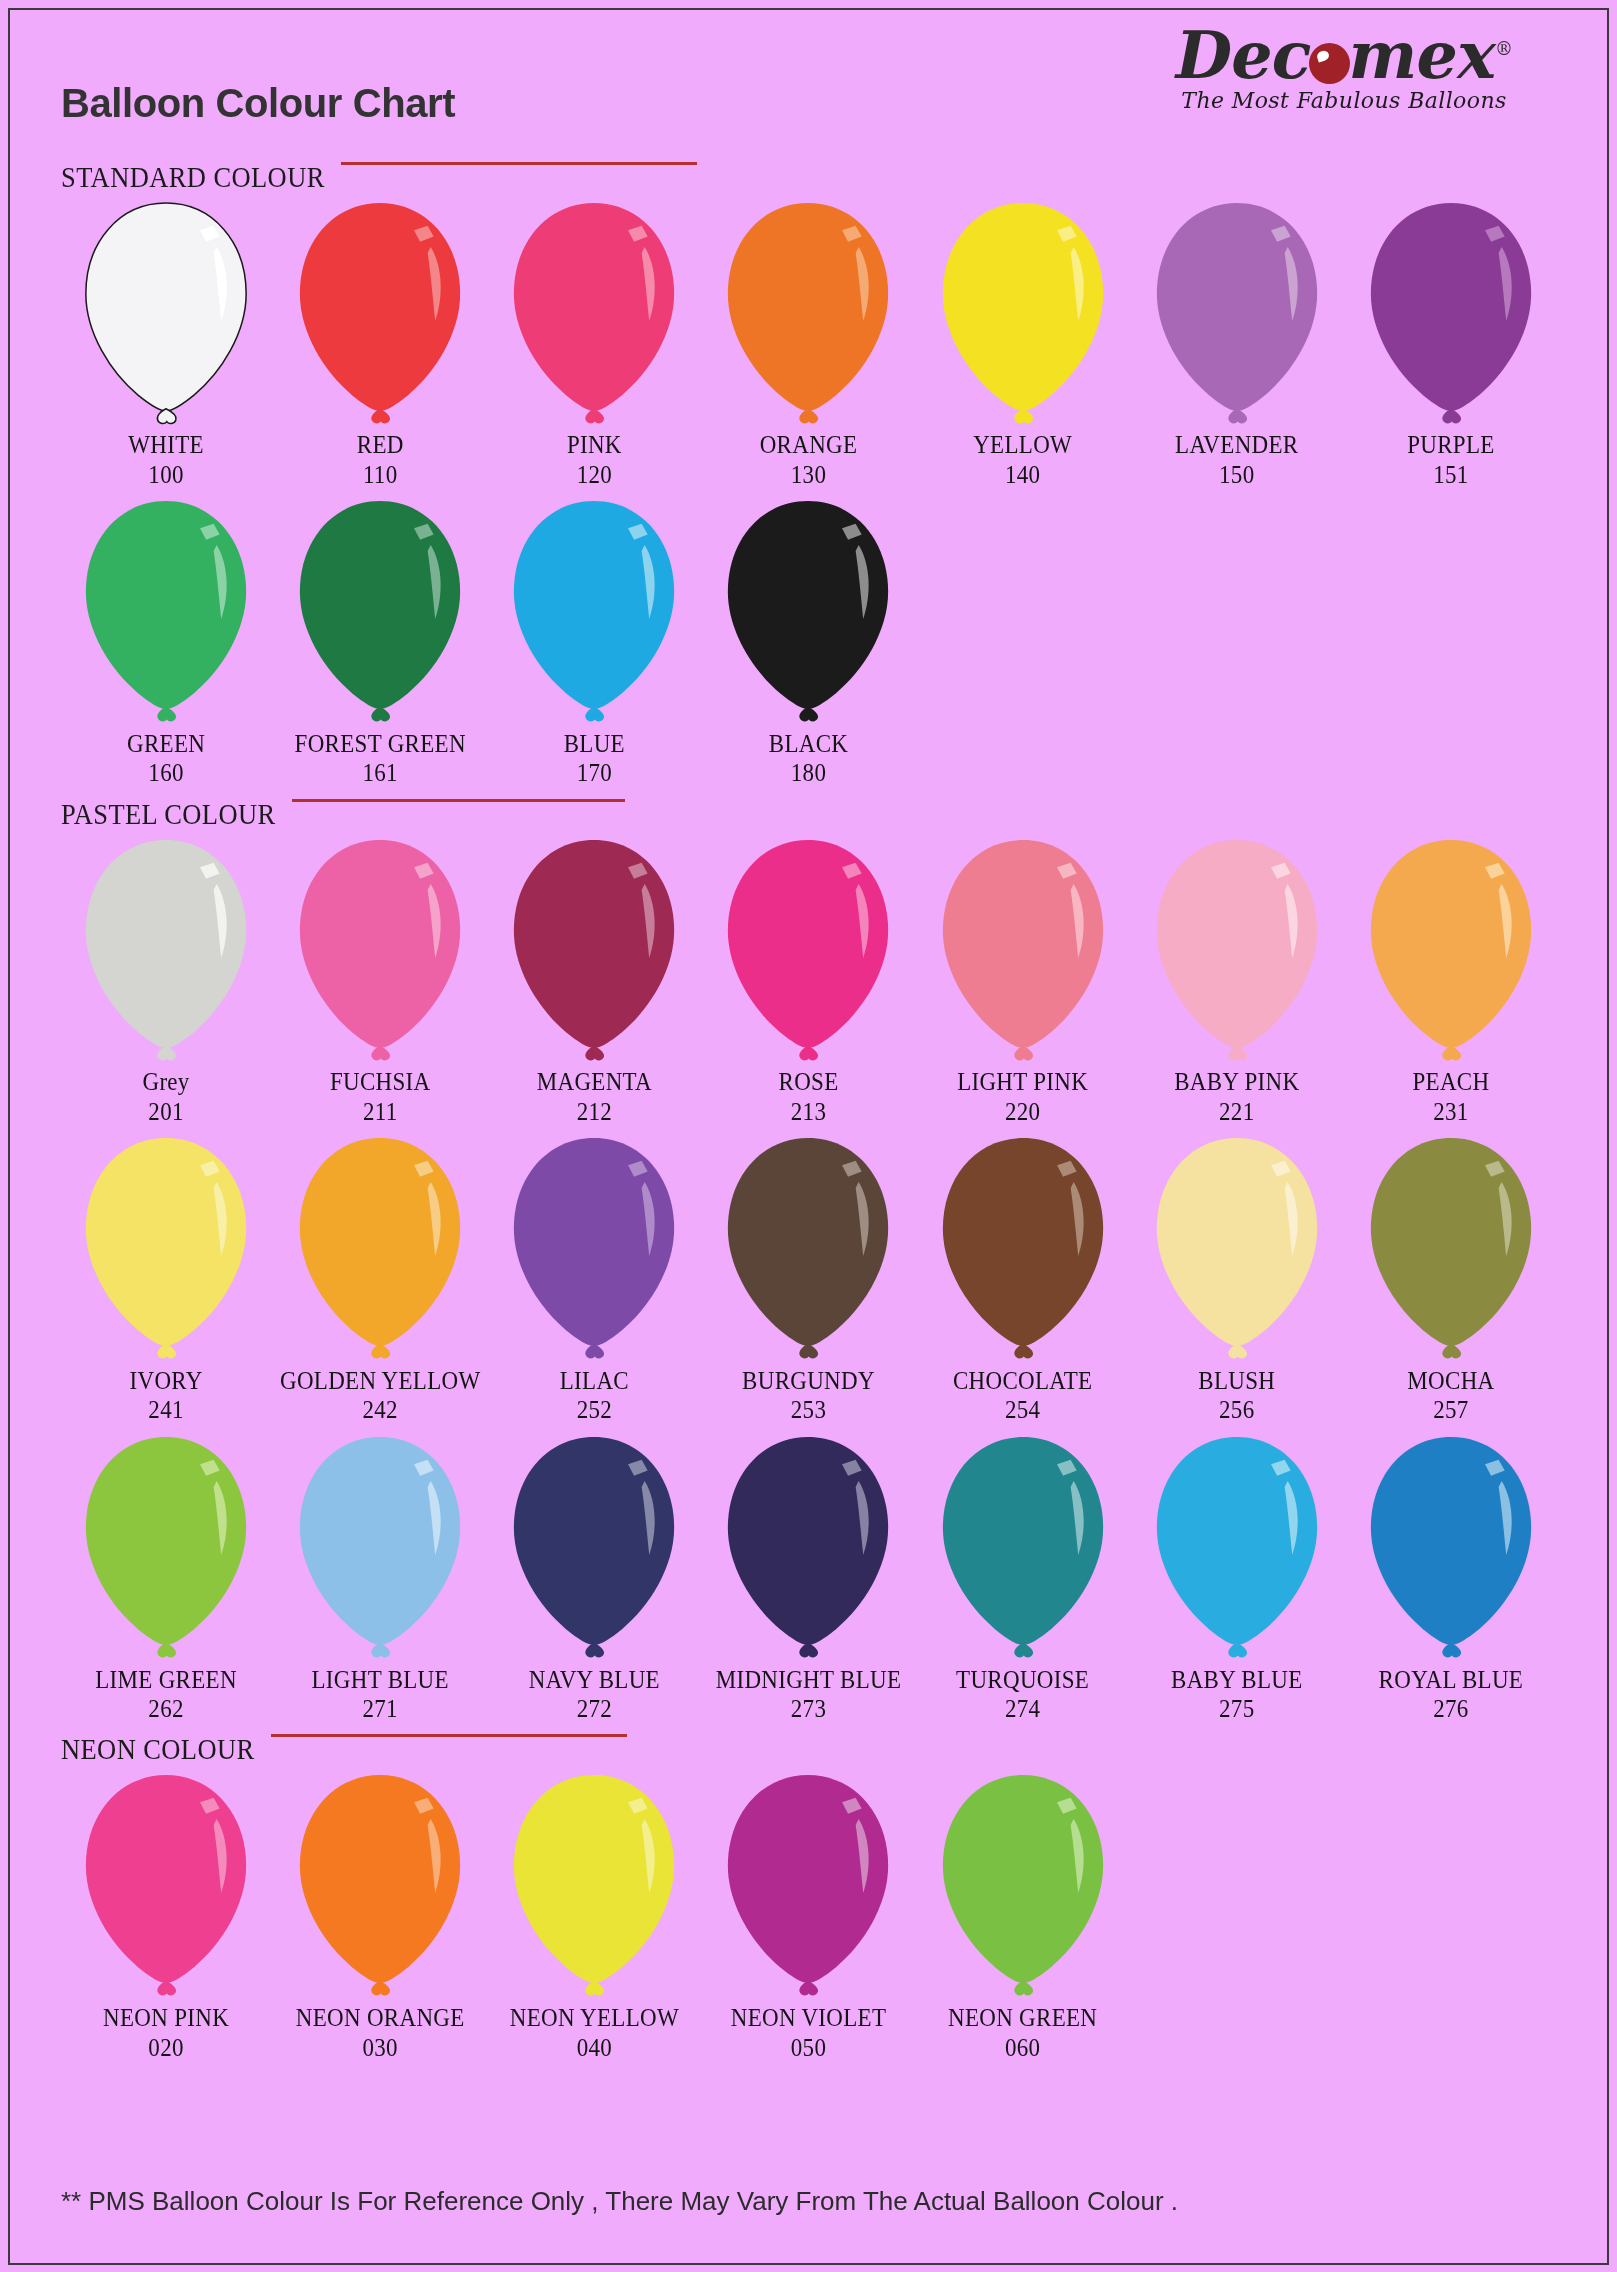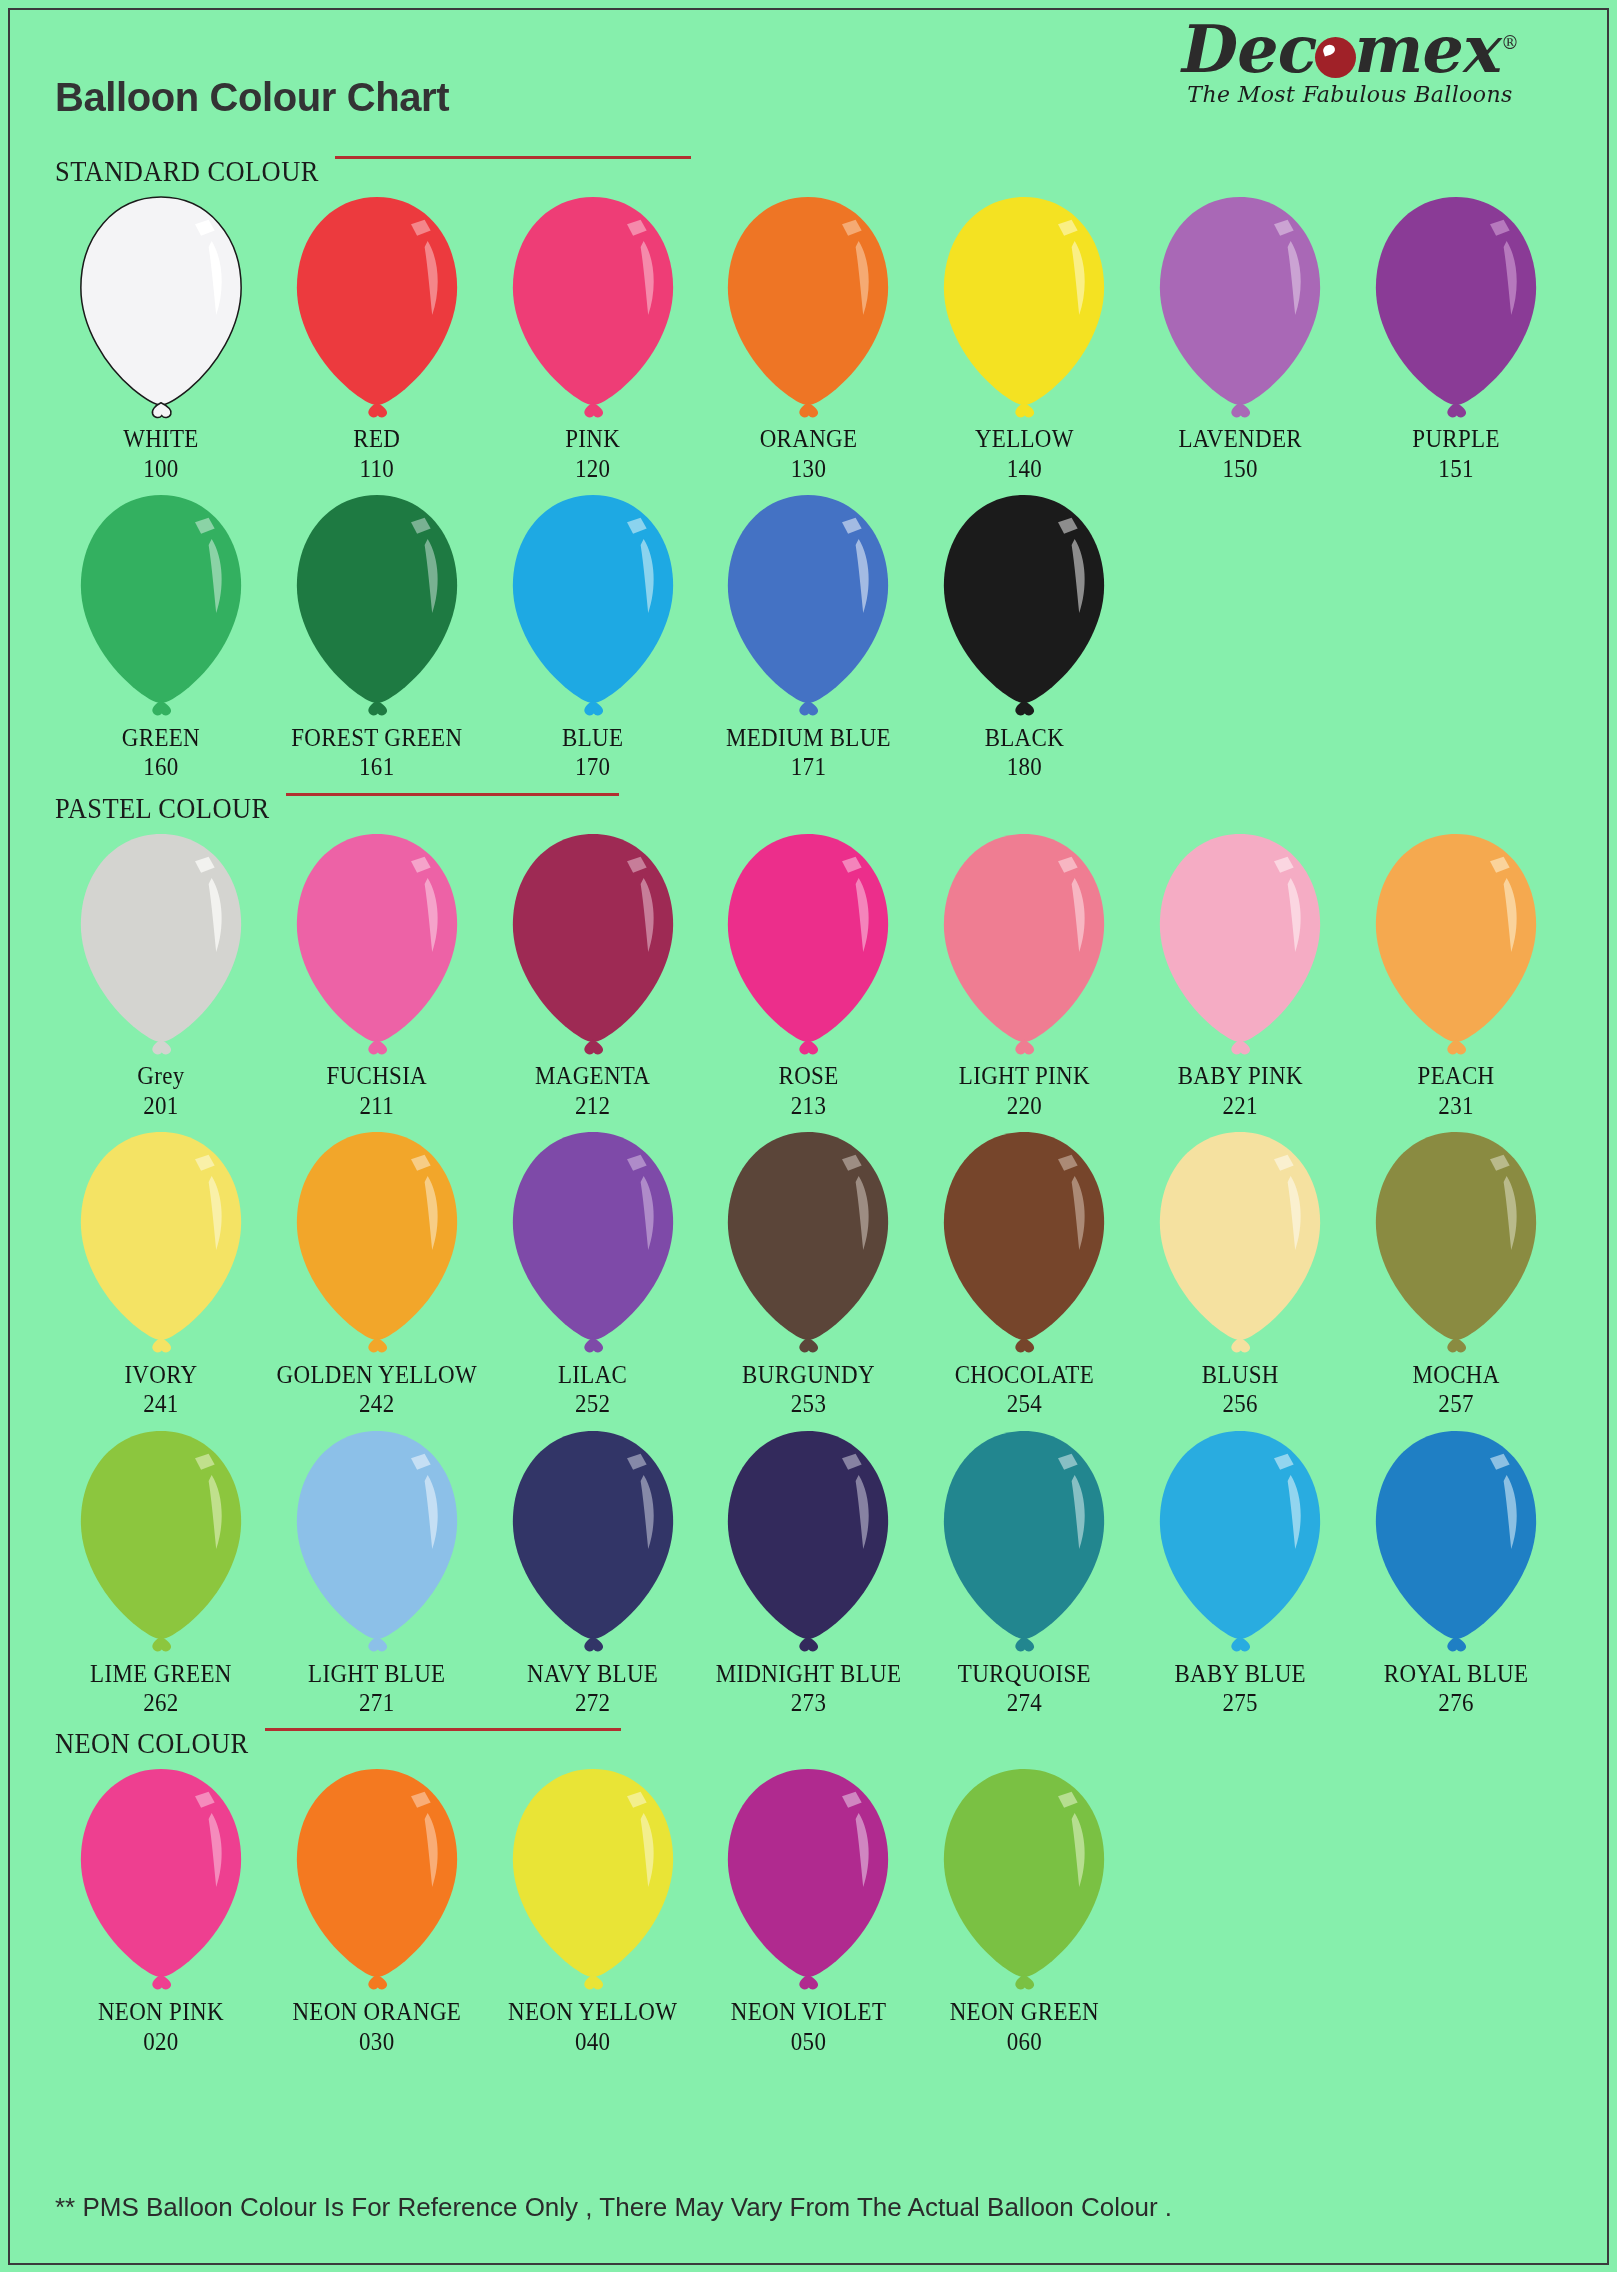--- a/index.html
+++ b/index.html
@@ -1,20 +1,20 @@
 <!DOCTYPE html>
 <html style="font-size:12px"><head>
 <meta charset="utf-8">
 <style>
   html,body{margin:0;padding:0;background:#ffffff;}
   body{width:1617px;height:2273px;font-family:"Liberation Serif",serif;}
 
   .page{
     position:relative;width:1617px;height:2273px;box-sizing:border-box;
-    background:#86efac;padding:2px;
+    background:#f0abfc;padding:8px;
   }
   .frame{
     position:absolute;inset:8.3px;border:2.3px solid #3a3a3c;box-sizing:border-box;
   }
   .inner{
     position:relative;width:100%;height:100%;box-sizing:border-box;
     padding:0 53px;
   }
 
   
@@ -345,42 +345,20 @@
           </div>
           <div class="cell">
             <div class="balloon-wrap">
   <svg class="balloon-svg" viewBox="0 0 246 300">
     <path d="M123 4
              C 185 4 229 56 229 124
              C 229 176 196 228 160 258
              C 144 271 131 279 123 279
              C 115 279 102 271 86 258
              C 50 228 17 176 17 124
-             C 17 56 61 4 123 4 Z" fill="#4472c4" stroke="none" stroke-width="0"></path>
-    <path d="M123 276
-             c -8 4 -13 10 -11 15 c 2 5 9 6 12 2
-             c 3 4 10 3 12 -2 c 2 -5 -5 -11 -13 -15 z" fill="#4472c4" stroke="none" stroke-width="0"></path>
-    <polygon points="168,40 186,34 194,48 176,55" fill="#a3bbe3"></polygon>
-    <path d="M190 62 C 206 88 207 128 196 160 C 193 130 190 96 186 70 Z" fill="#a3bbe3"></path>
-  </svg>
-            </div>
-            <div class="labels">
-              <span class="cname">MEDIUM BLUE</span>
-              <span class="ccode">171</span>
-            </div>
-          </div>
-          <div class="cell">
-            <div class="balloon-wrap">
-  <svg class="balloon-svg" viewBox="0 0 246 300">
-    <path d="M123 4
-             C 185 4 229 56 229 124
-             C 229 176 196 228 160 258
-             C 144 271 131 279 123 279
-             C 115 279 102 271 86 258
-             C 50 228 17 176 17 124
              C 17 56 61 4 123 4 Z" fill="#1b1b1b" stroke="none" stroke-width="0"></path>
     <path d="M123 276
              c -8 4 -13 10 -11 15 c 2 5 9 6 12 2
              c 3 4 10 3 12 -2 c 2 -5 -5 -11 -13 -15 z" fill="#1b1b1b" stroke="none" stroke-width="0"></path>
     <polygon points="168,40 186,34 194,48 176,55" fill="#8d8d8d"></polygon>
     <path d="M190 62 C 206 88 207 128 196 160 C 193 130 190 96 186 70 Z" fill="#8d8d8d"></path>
   </svg>
             </div>
             <div class="labels">
               <span class="cname">BLACK</span>

